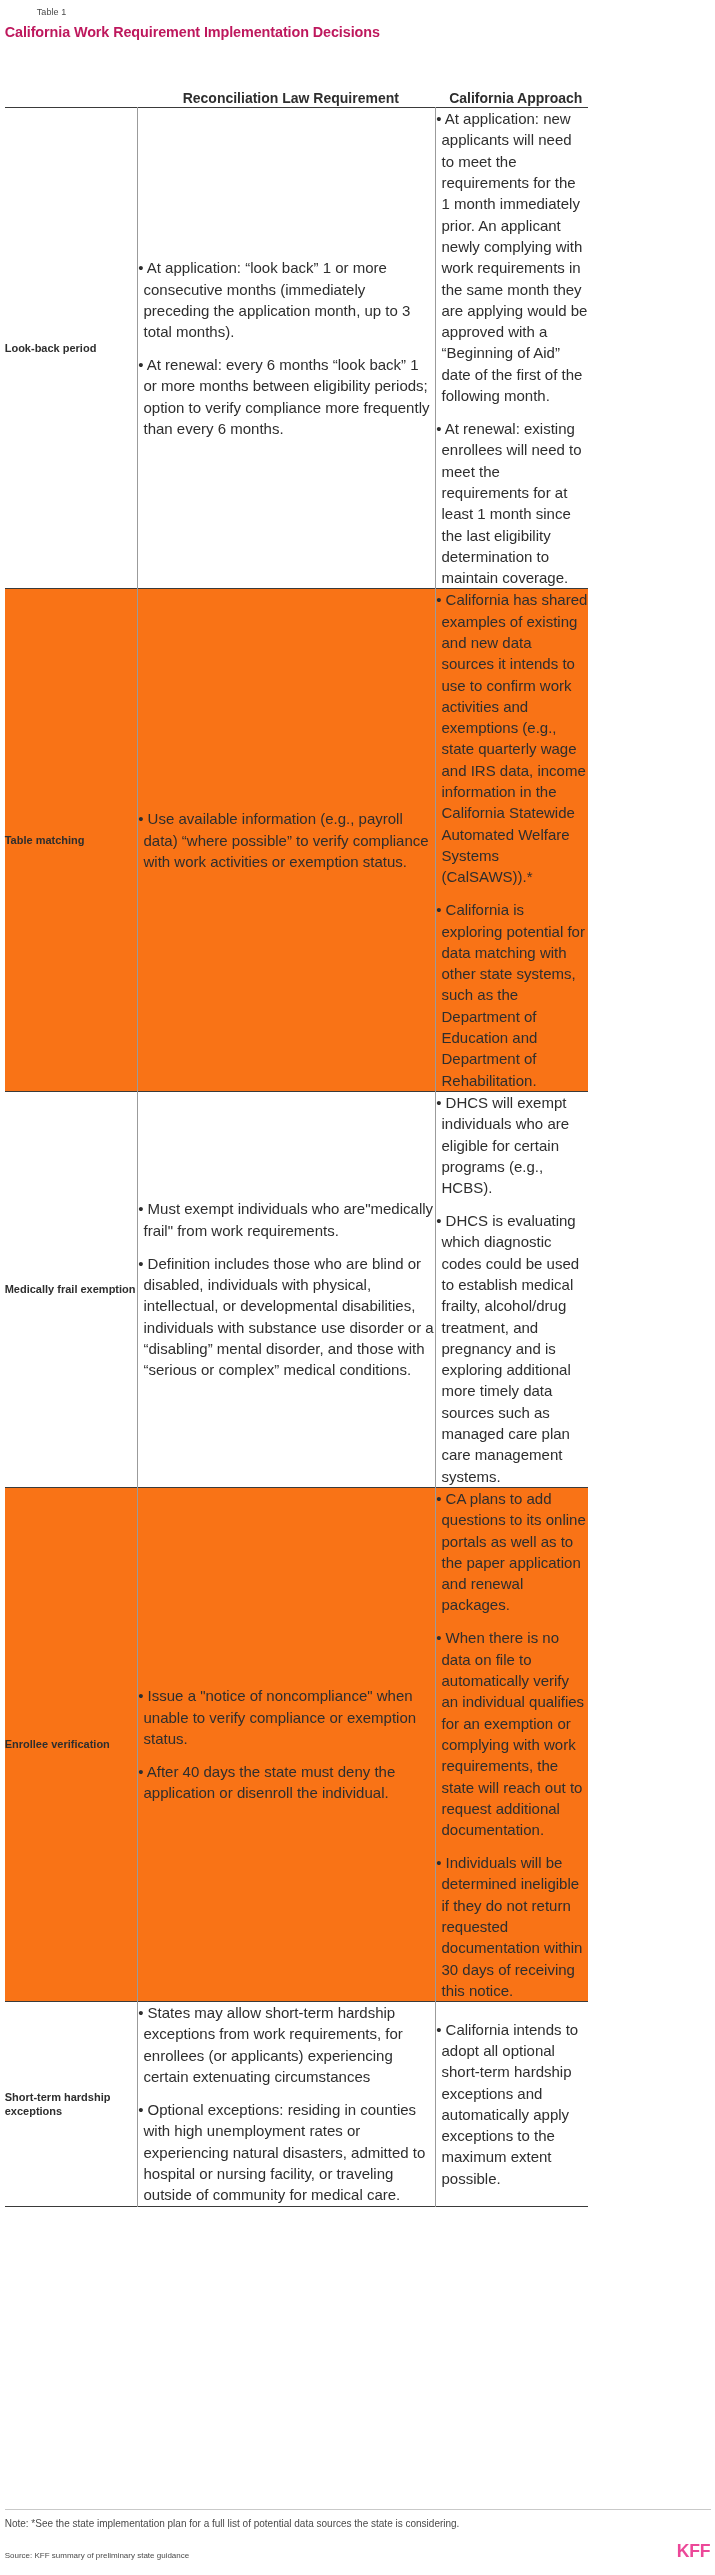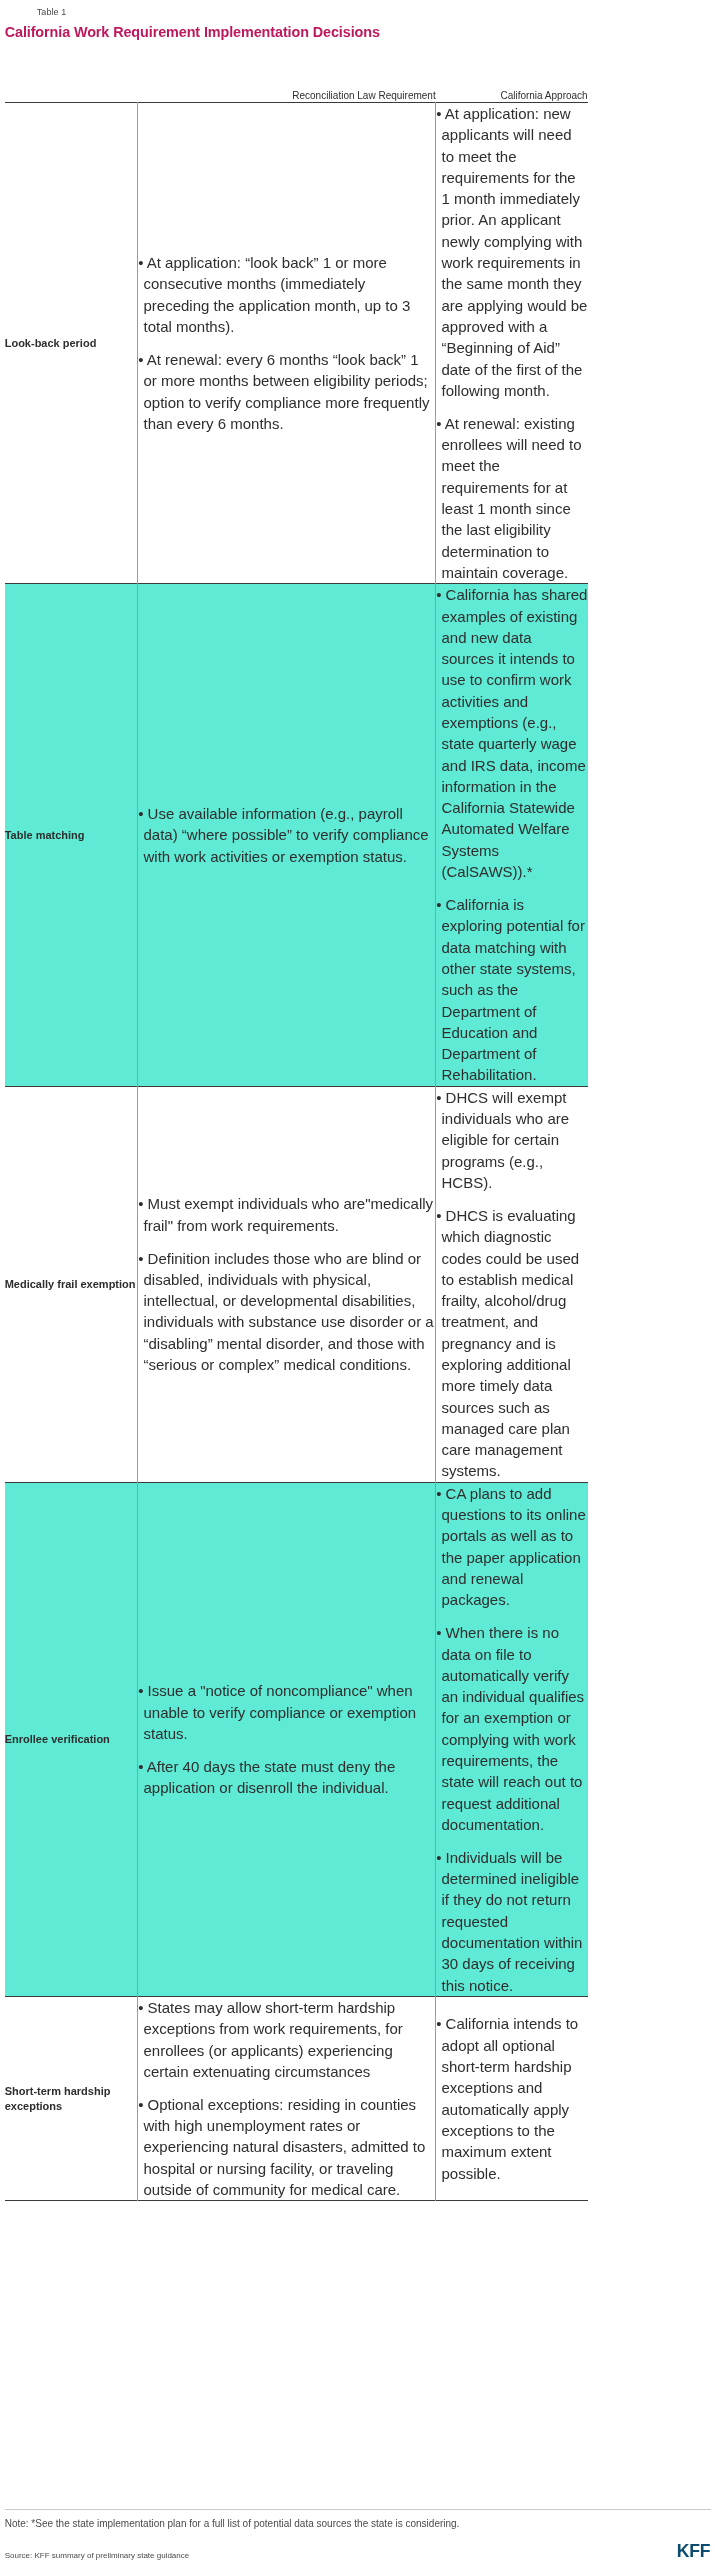--- a/index.html
+++ b/index.html
@@ -52,35 +52,35 @@
   table.kff col.c1 { width: 133px; }
   table.kff col.c2 { width: 298px; }
   table.kff col.c3 { width: 152px; }
 
   table.kff th, table.kff td {
     vertical-align: middle;
     padding: 0;
   }
   
   .hdr th {
-    font-size: 10px;
-    font-weight: normal;
+    font-size: 14px;
+    font-weight: bold;
     color: #2e2e2e;
-    text-align: right;
+    text-align: center;
     vertical-align: top;
     line-height: 1.30;
     padding: 0 0 16.4px 0;
   }
   .hdr th.h1 { }
   .hdr th.h2 { padding-left: 8.2px; }
   .hdr th.h3 { padding-left: 8.2px; }
 
   
   tbody tr { border-top: 1.2px solid #3a3a3a; }
-  tbody tr.shaded > td { background: #5eead4; }
+  tbody tr.shaded > td { background: #f97316; }
   tbody tr:last-child { border-bottom: 1.2px solid #3a3a3a; }
 
   td.label {
     font-size: 11px;
     font-weight: bold;
     color: #2e2e2e;
     line-height: 1.30;
     padding: 8.2px 9.4px 8.2px 5.9px;
     vertical-align: middle;
   }
@@ -131,21 +131,21 @@
     font-size: 8px;
     color: #4a4a4a;
   }
   .kff-logo {
     position: absolute;
     right: 5.9px;
     top: 2541px;
     font-size: 17.6px;
     font-weight: bold;
     letter-spacing: -0.3px;
-    color: #0c4a6e;
+    color: #ec4899;
   }
 </style>
 </head>
 <body>
 
 <div class="page">
 
   <div class="table-label">Table 1</div>
   <div class="table-title">California Work Requirement Implementation Decisions</div>
 

